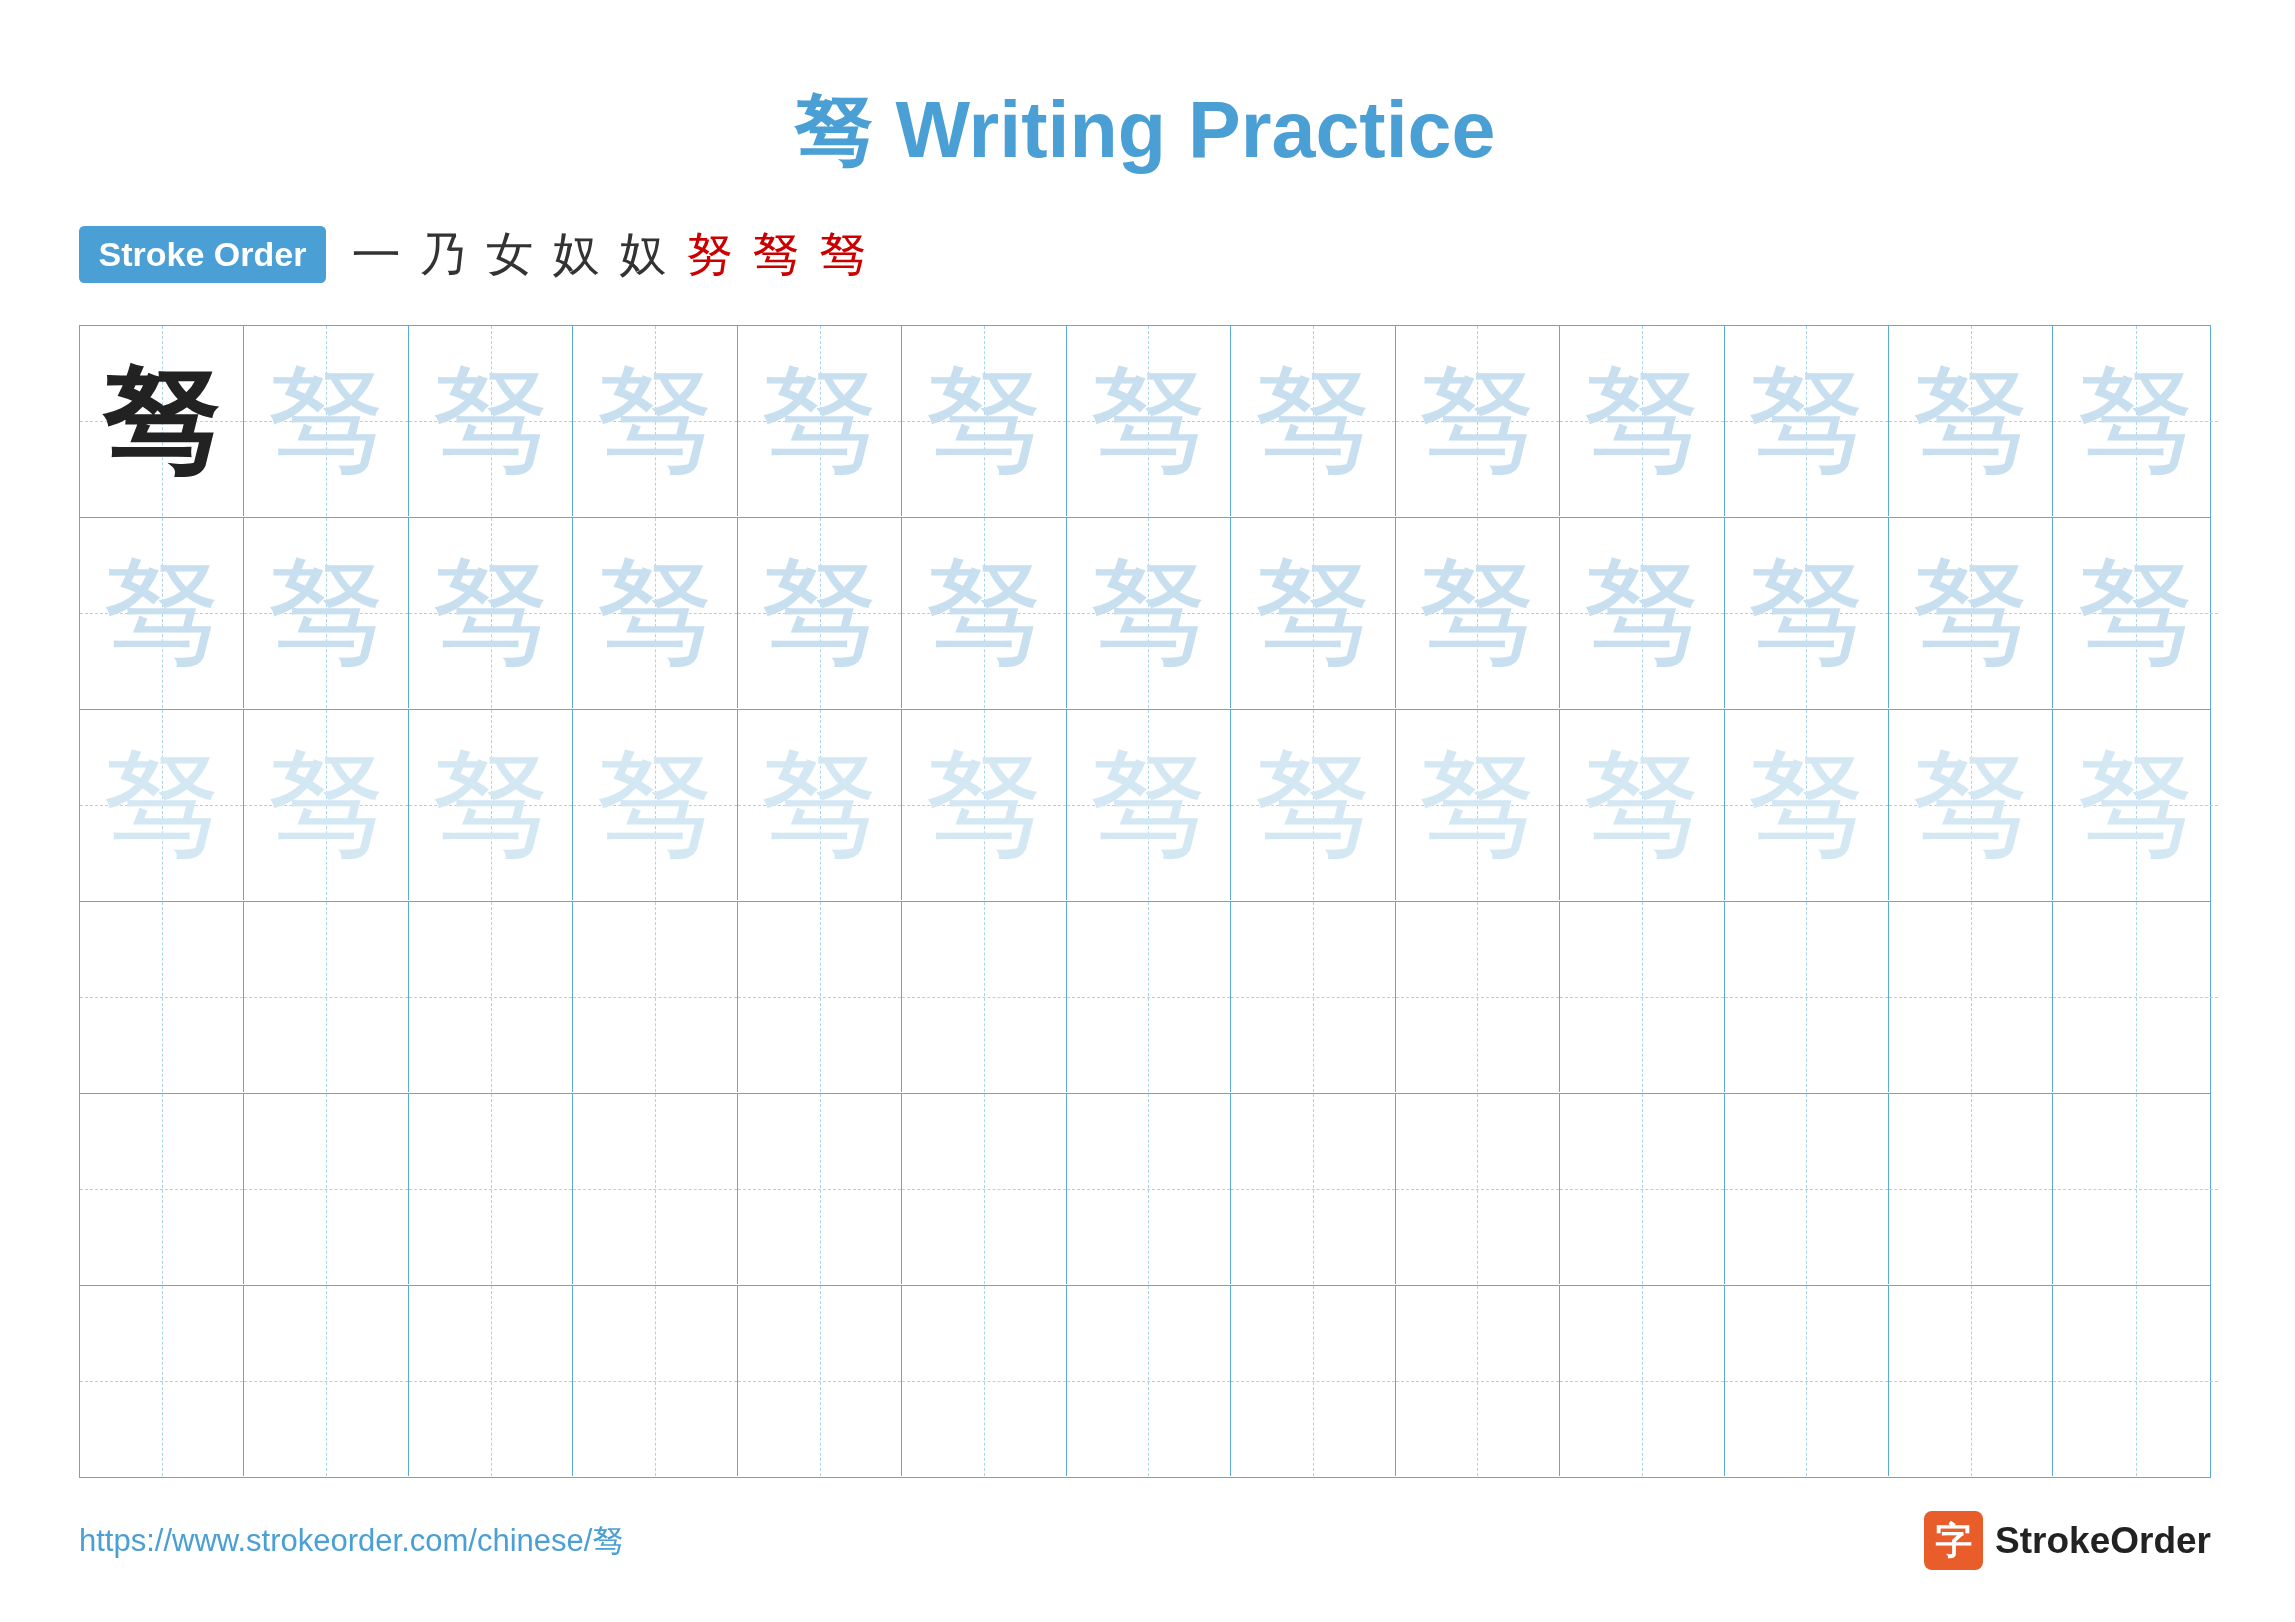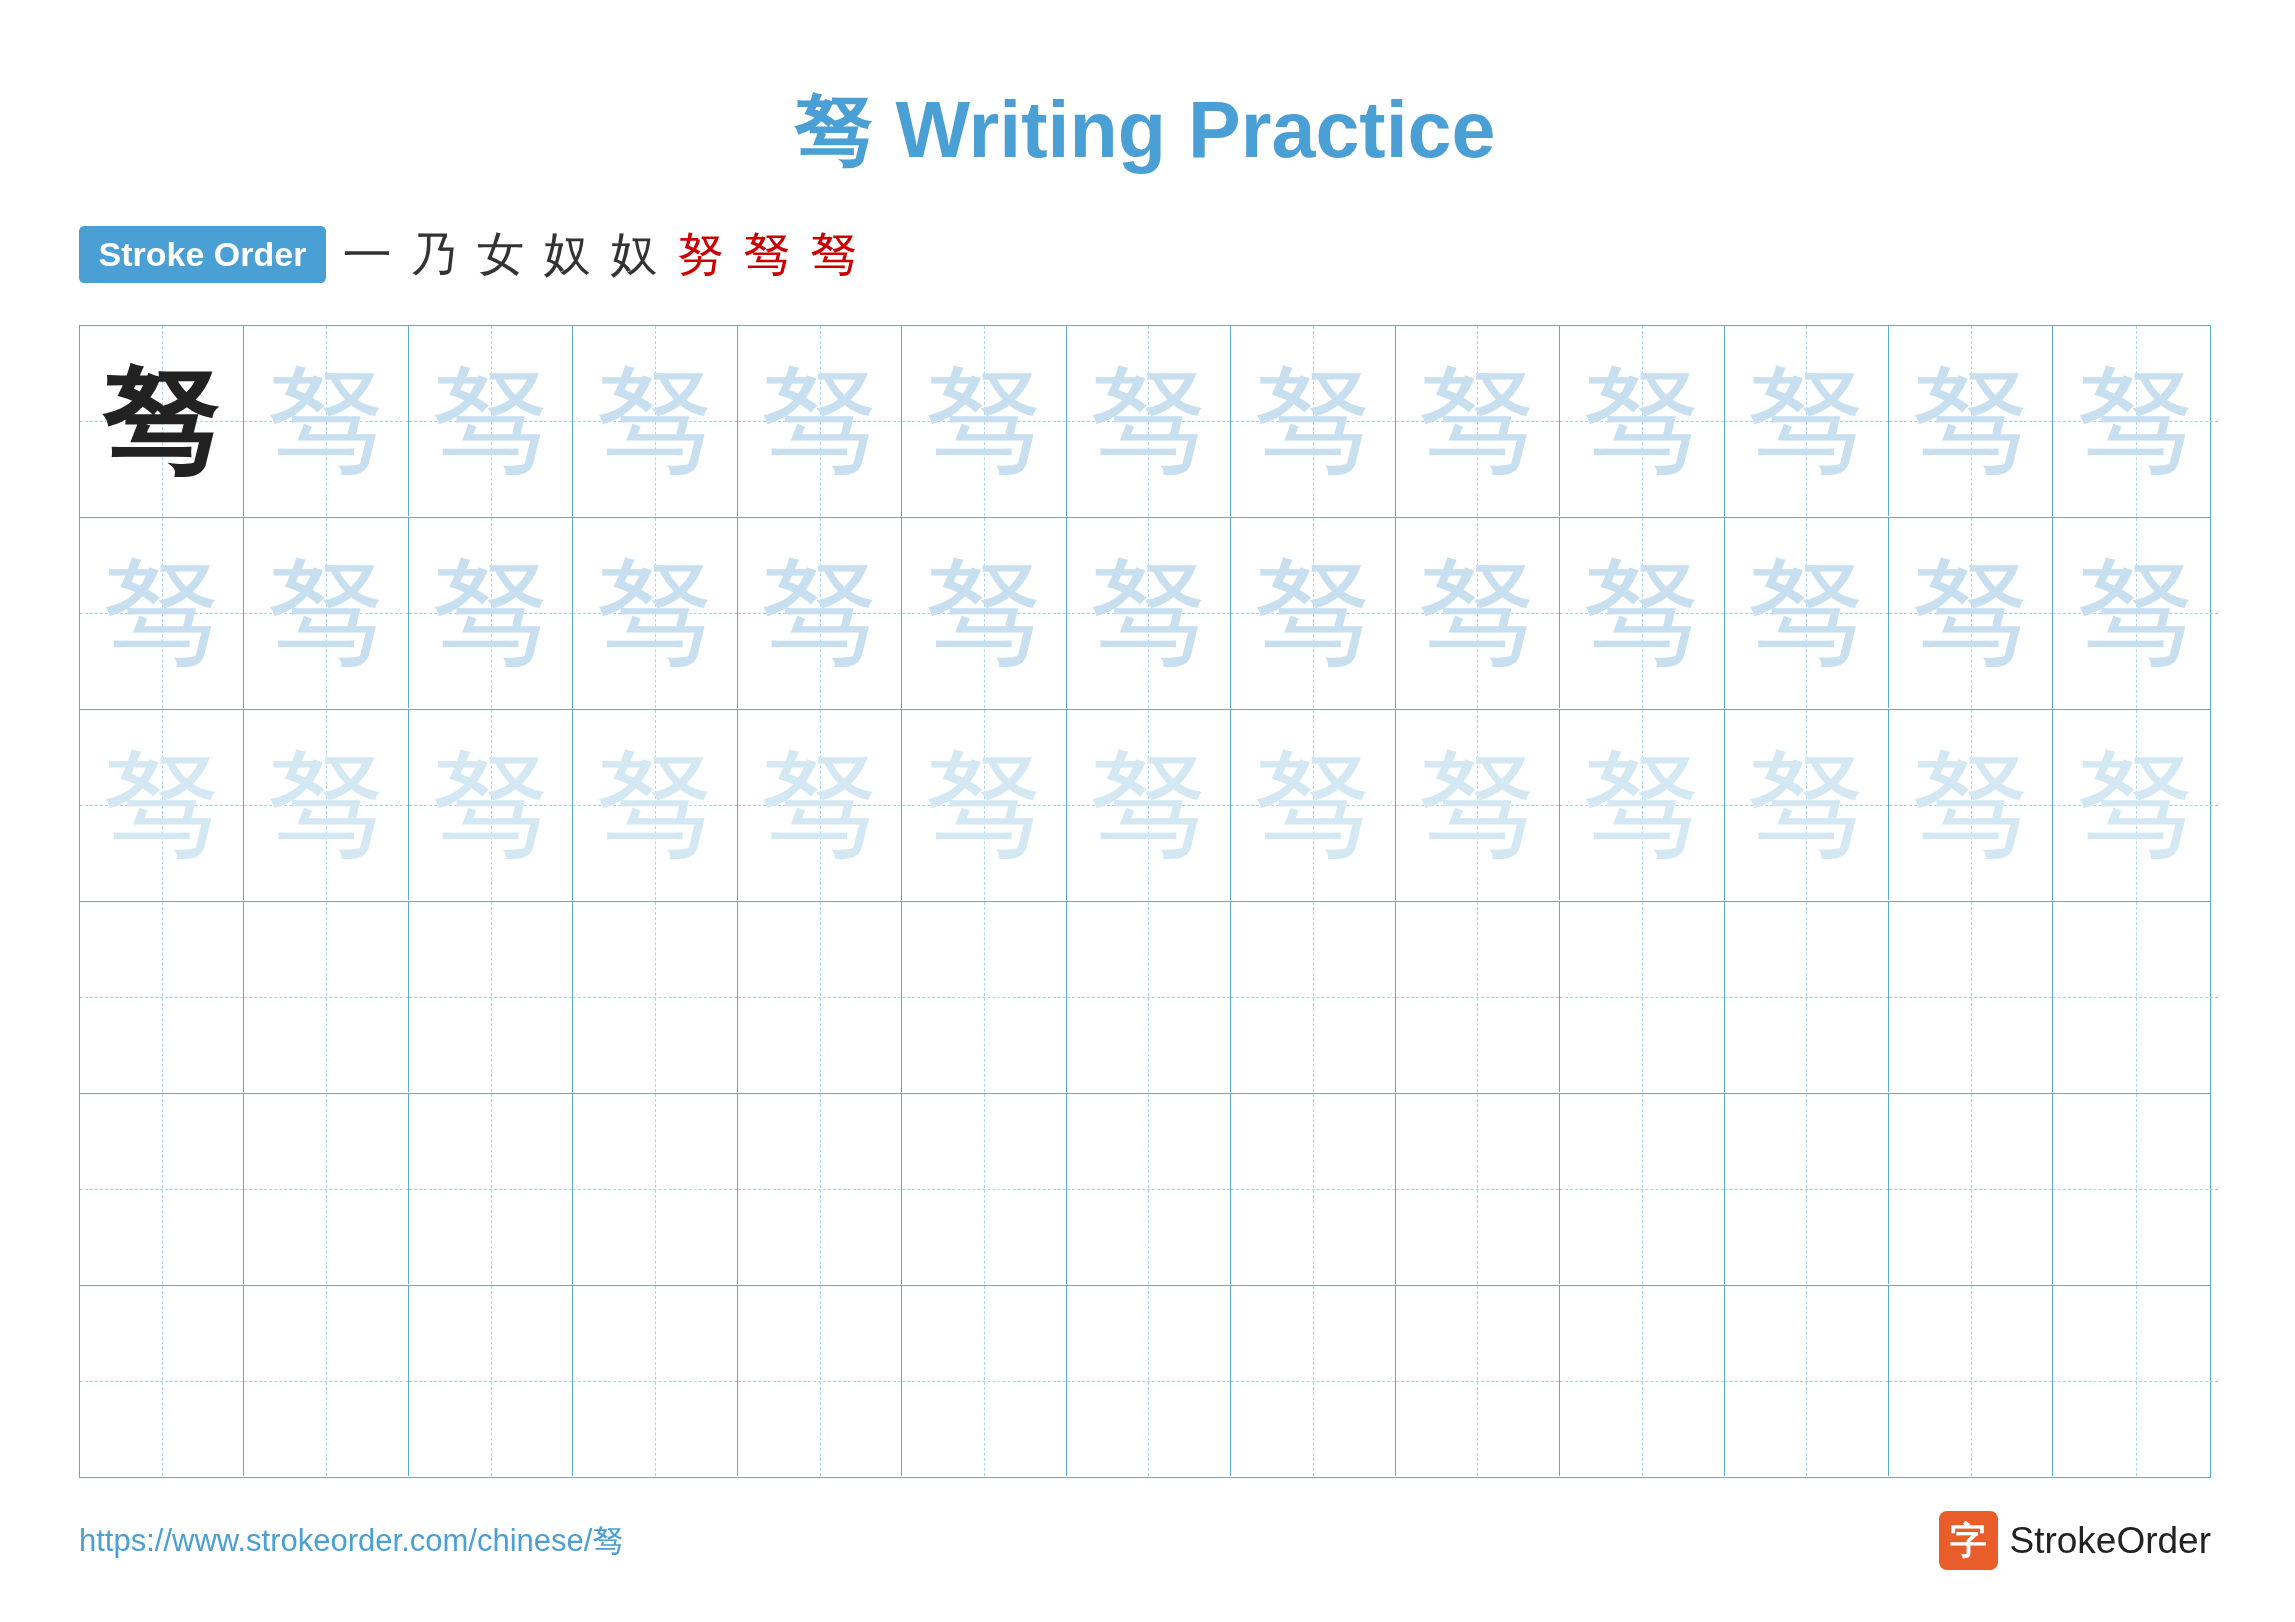--- a/index.html
+++ b/index.html
@@ -27,21 +27,21 @@
       font-weight: bold;
       color: #4a9fd4;
       margin-bottom: 39px;
       margin-top: 26px;
     }
 
     .stroke-order-row {
       display: flex;
       align-items: center;
       margin-bottom: 39px;
-      gap: 18px;
+      gap: 27px;
     }
 
     .stroke-order-badge {
       background: #4a9fd4;
       color: #fff;
       font-size: 34px;
       font-weight: bold;
       padding: 9.2px 19.6px;
       border-radius: 5.2px;
       white-space: nowrap;
@@ -167,21 +167,21 @@
       align-items: center;
       justify-content: center;
       color: white;
       font-size: 37px;
       font-weight: bold;
       font-family: serif;
     }
 
     .logo-text {
       font-size: 37px;
-      font-weight: normal;
+      font-weight: bold;
       color: #222;
     }
 
     
     .grid-row .grid-cell {
       height: 190px;
     }
 
     
     .practice-grid-container {

